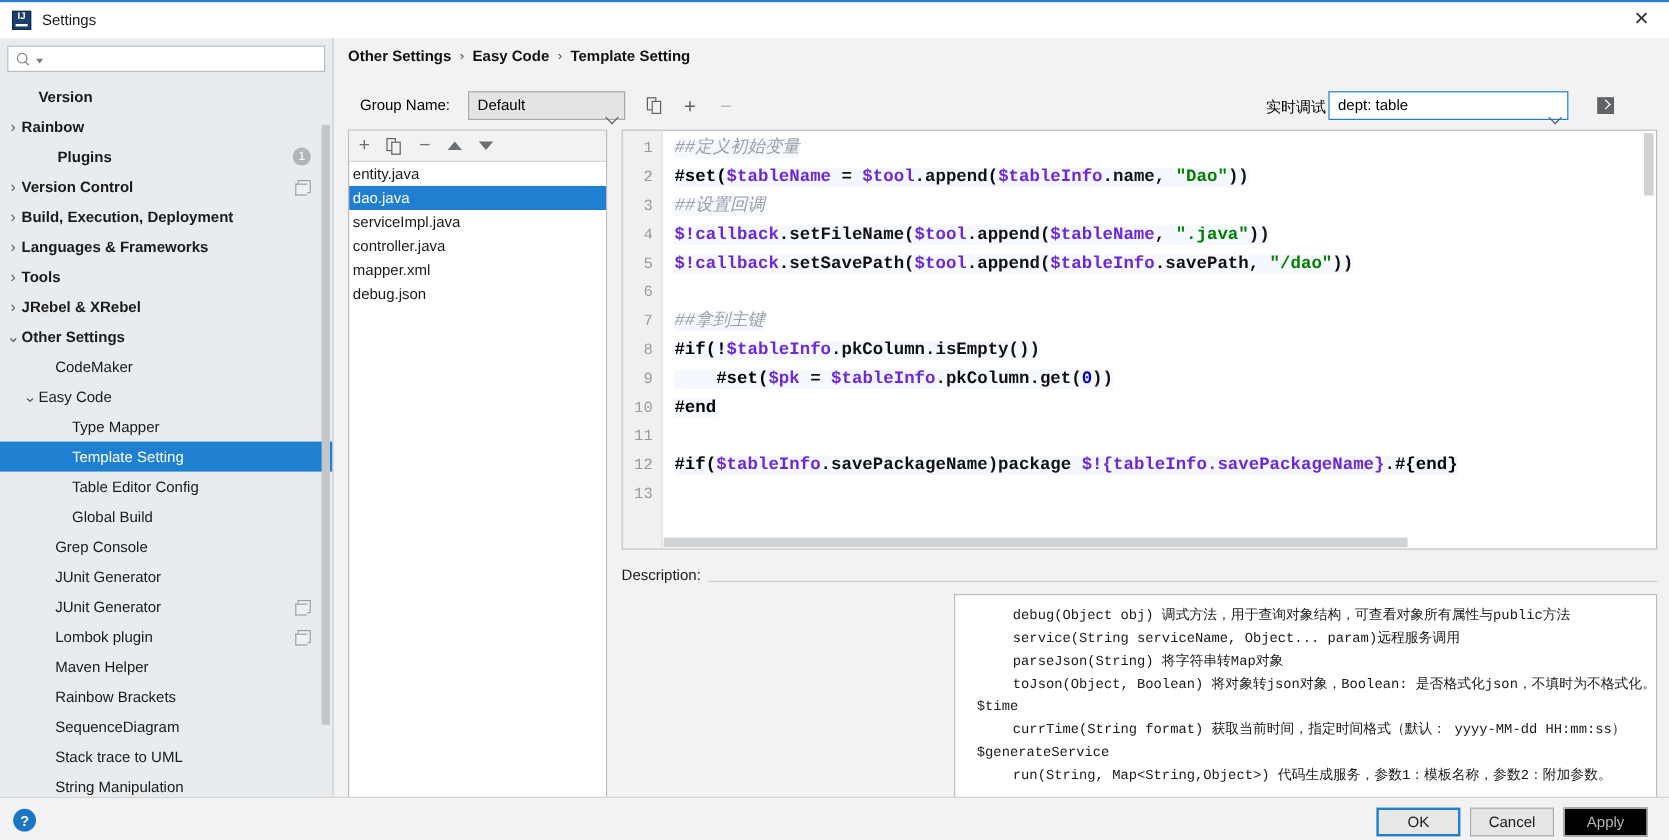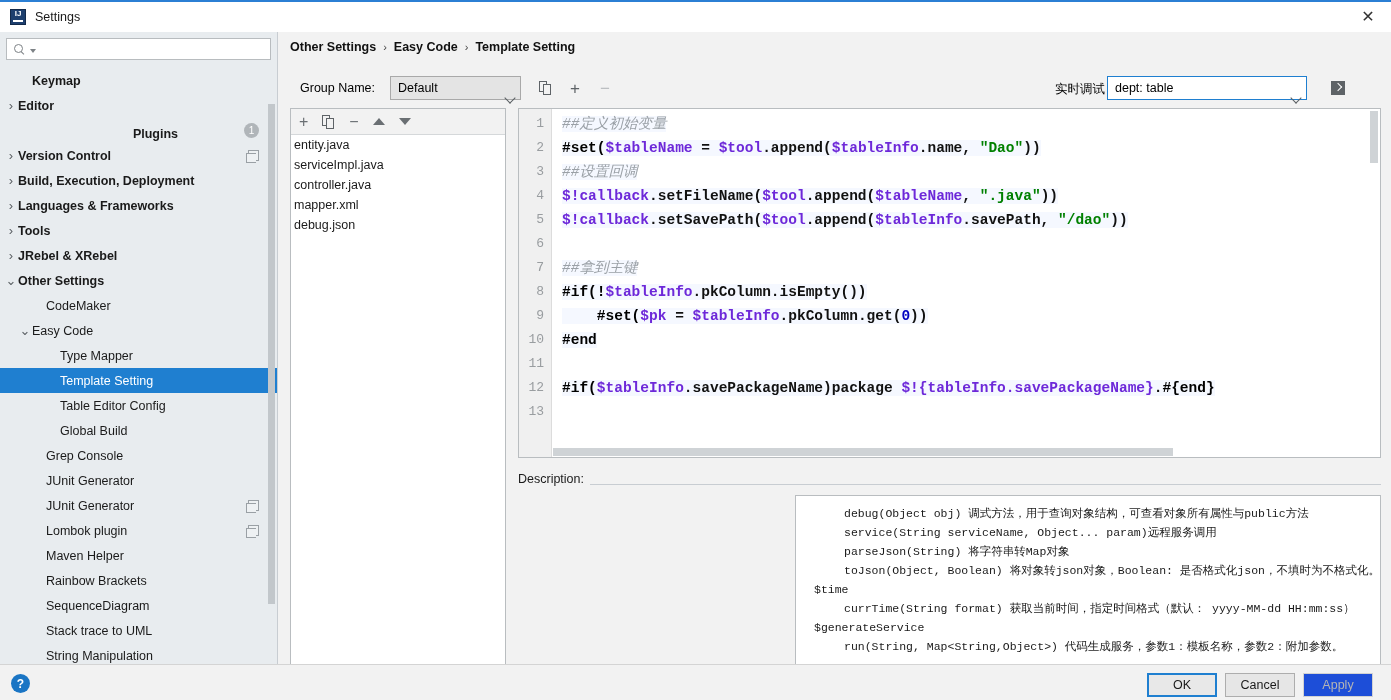--- a/index.html
+++ b/index.html
@@ -128,21 +128,21 @@
     font-size: 12px; font-weight: bold;
     display: flex; align-items: center; justify-content: center;
   }
   .btn {
     position: absolute; top: 8px; height: 24px;
     display: flex; align-items: center; justify-content: center;
     font-size: 12.5px; background: #e6e6e6;
     border: 1px solid #adadad; color: #1a1a1a; text-align: center;
   }
   .btn.primary { background: #e8e8e8; border: 2px solid #1f7fd0; }
-  .btn.disabled { color: #b4b4b4; border-color: #d2d2d2; background: #1d4ed8; }
+  .btn.disabled { color: #b4b4b4; border-color: #d2d2d2; background: #000000; }
   #btn-ok { left: 1147px; width: 70px; }
   #btn-cancel { left: 1225px; width: 70px; }
   #btn-apply { left: 1303px; width: 70px; }
 
   
   .main { position: absolute; left: 279px; top: 30px; right: 0; height: 632px; background: #f2f2f2; }
   .breadcrumb {
     position: absolute; left: 11px; top: 8px;
     display: flex; align-items: center; gap: 7px;
     font-size: 12.5px; font-weight: bold; color: #111;
@@ -302,27 +302,27 @@
     <div class="search-wrap">
       <div class="search-box">
         <div class="search-ico"></div>
         <div class="search-caret"></div>
         <input class="search-input" type="text" placeholder="" style="">
       </div>
     </div>
     <div class="tree" id="tree">
         <div class="tree-item bold" style="padding-left: 18px;">
           <span class="arrow none">&nbsp;</span>
-          <span class="t-label">Keymap</span>
+          <span class="t-label">Version</span>
         </div>
         <div class="tree-item bold" style="padding-left: 4px;">
           <span class="arrow" style="font-size: 13px;">›</span>
-          <span class="t-label">Editor</span>
-        </div>
-        <div class="tree-item bold" style="padding-left: 34px; flex-direction: column;">
+          <span class="t-label">Rainbow</span>
+        </div>
+        <div class="tree-item bold" style="padding-left: 34px;">
           <span class="arrow none">&nbsp;</span>
           <span class="t-label">Plugins</span>
           <span class="badge-count">1</span>
         </div>
         <div class="tree-item bold" style="padding-left: 4px;">
           <span class="arrow" style="font-size: 13px;">›</span>
           <span class="t-label">Version Control</span>
           <span class="copy-ico"></span>
         </div>
         <div class="tree-item bold" style="padding-left: 4px;">
@@ -460,20 +460,21 @@
         <span class="ft-btn">−</span>
         <span class="ft-btn">
             <span class="tri-up"></span>
           </span>
         <span class="ft-btn">
             <span class="tri-dn"></span>
           </span>
       </div>
       <div id="file-list">
           <div class="file-row">entity.java</div>
+          <div class="file-row selected">dao.java</div>
           <div class="file-row">serviceImpl.java</div>
           <div class="file-row">controller.java</div>
           <div class="file-row">mapper.xml</div>
           <div class="file-row">debug.json</div>
         </div>
     </div>
 
     <div class="editor-panel">
       <div class="code-area">
         <div class="gutter" id="gutter">

